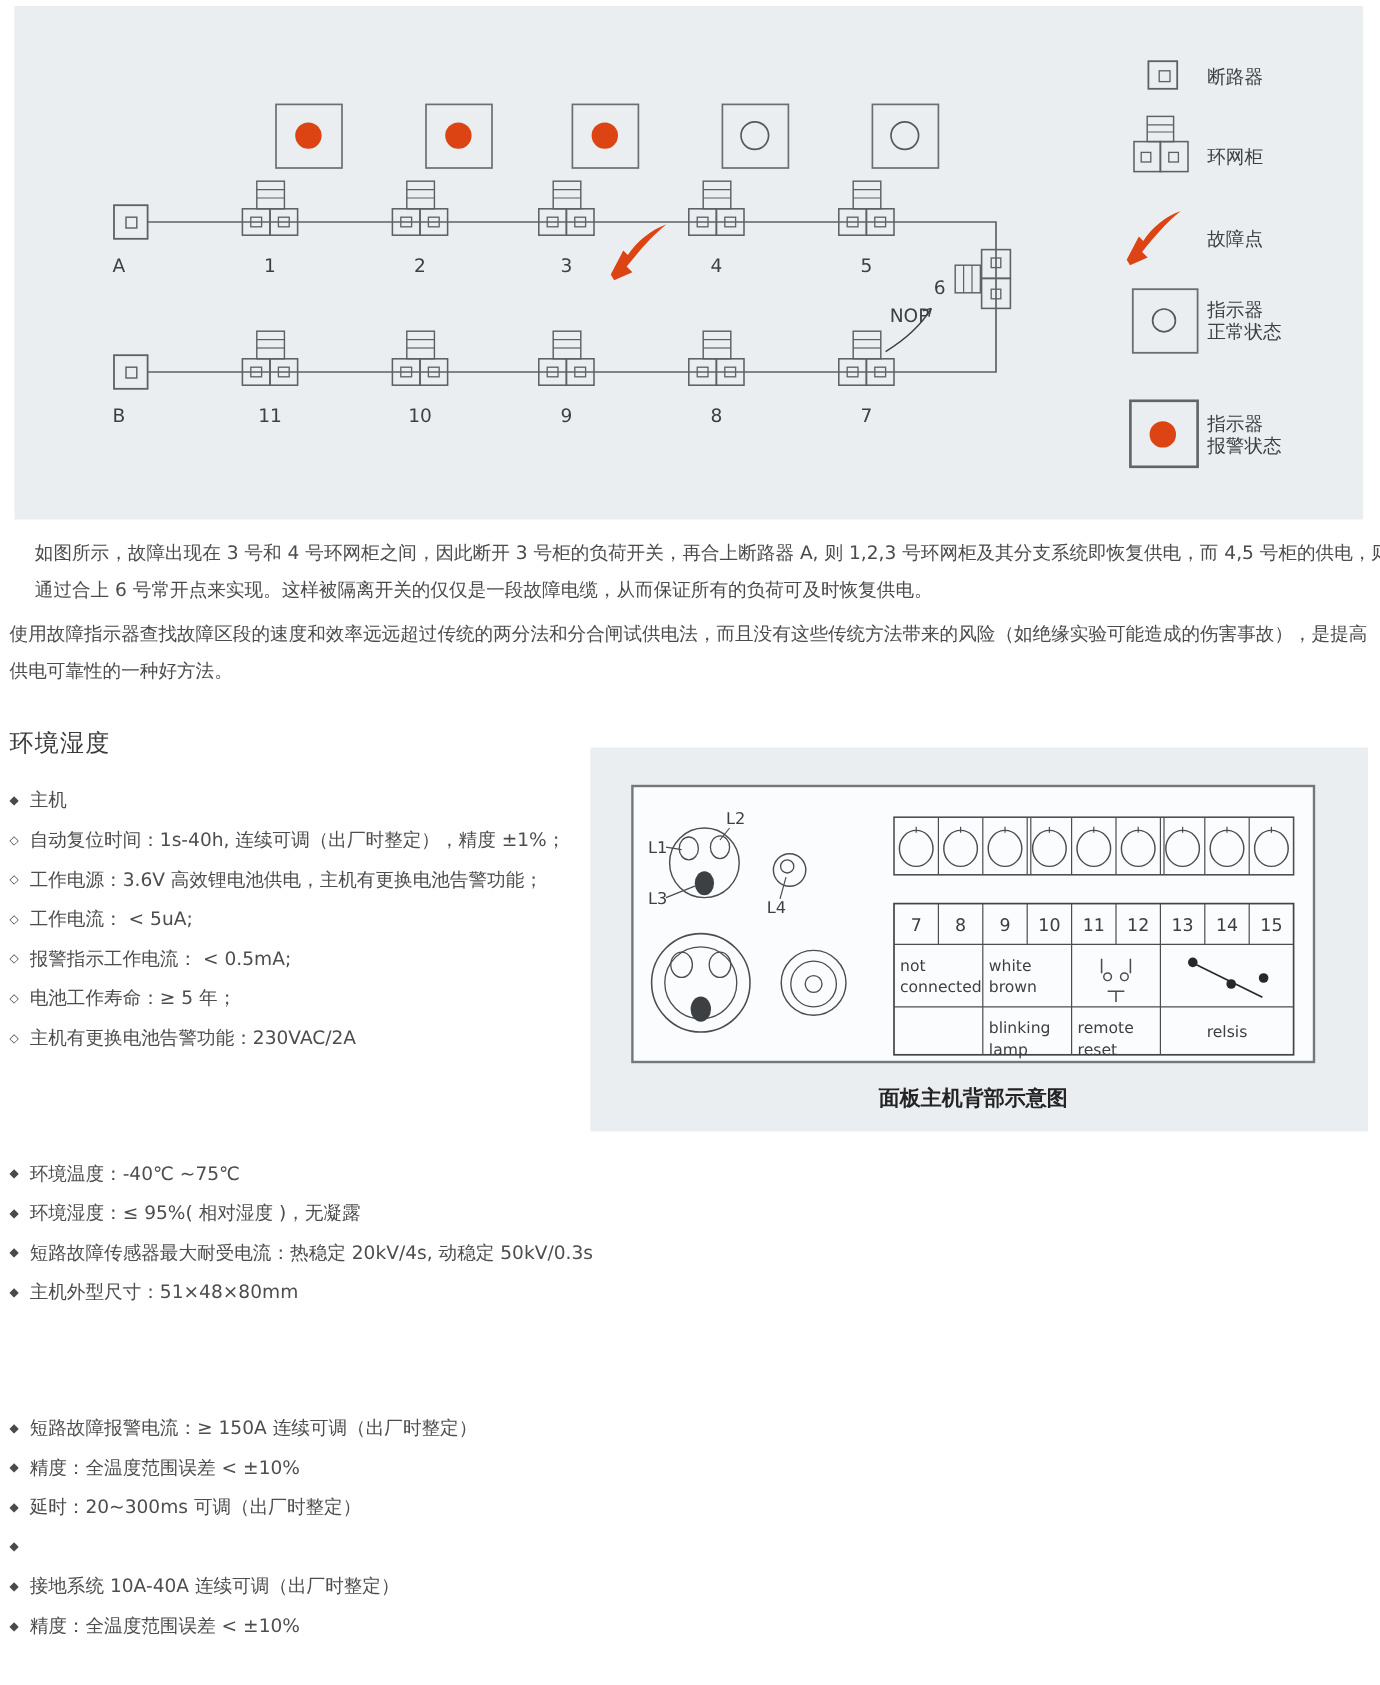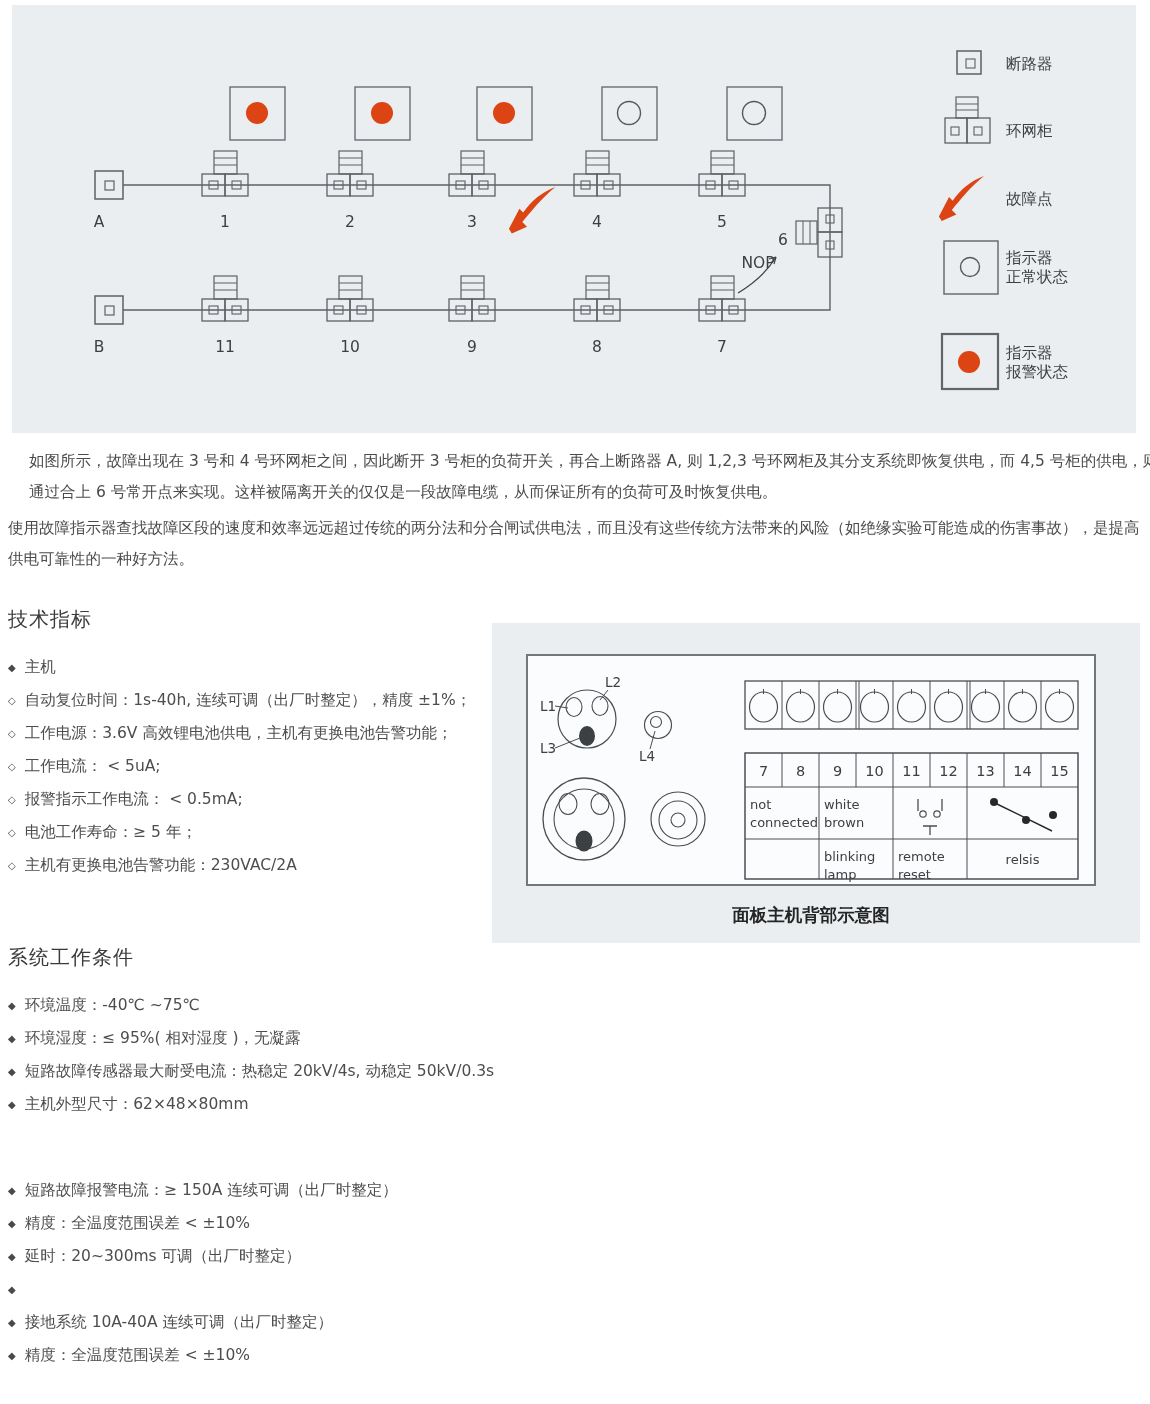--- a/index.html
+++ b/index.html
@@ -216,21 +216,21 @@
       </g>
       <text x="994" y="353" font-size="15.5" text-anchor="start" fill="#3d4043">指示器</text>
       <text x="994" y="372" font-size="15.5" text-anchor="start" fill="#3d4043">报警状态</text>
     </svg>
 </div>
 
 <p class="para" id="para1">如图所示，故障出现在 3 号和 4 号环网柜之间，因此断开 3 号柜的负荷开关，再合上断路器 A, 则 1,2,3 号环网柜及其分支系统即恢复供电，而 4,5 号柜的供电，则通过合上 6 号常开点来实现。这样被隔离开关的仅仅是一段故障电缆，从而保证所有的负荷可及时恢复供电。</p>
 <p class="para" id="para2">使用故障指示器查找故障区段的速度和效率远远超过传统的两分法和分合闸试供电法，而且没有这些传统方法带来的风险（如绝缘实验可能造成的伤害事故），是提高供电可靠性的一种好方法。</p>
 
 <div class="section" id="sec-0">
-    <h2>技术指标</h2>
+    <h2>环境湿度</h2>
     <div class="items">
       <div class="item">
         <span class="bullet">◆</span>
         <span>主机</span>
       </div>
       <div class="item">
         <span class="bullet">◇</span>
         <span>自动复位时间：1s-40h, 连续可调（出厂时整定），精度 ±1%；</span>
       </div>
       <div class="item">
@@ -364,37 +364,36 @@
         <circle cx="502" cy="179" r="4" fill="#26292c"></circle>
         <line x1="505" y1="181" x2="560" y2="208" stroke="#26292c" stroke-width="1.4"></line>
         <circle cx="534" cy="197" r="4" fill="#26292c"></circle>
         <circle cx="561" cy="192" r="4" fill="#26292c"></circle>
       </g>
       <text x="319" y="298" font-size="17.5" text-anchor="middle" fill="#242424" font-weight="600">面板主机背部示意图</text>
     </svg>
 </div>
 
 <div class="section" id="sec-1">
-    <h2>系统工作条件</h2>
     <div class="items">
       <div class="item">
         <span class="bullet">◆</span>
         <span>环境温度：-40℃ ~75℃</span>
       </div>
       <div class="item">
         <span class="bullet">◆</span>
         <span>环境湿度：≤ 95%( 相对湿度 )，无凝露</span>
       </div>
       <div class="item">
         <span class="bullet">◆</span>
         <span>短路故障传感器最大耐受电流：热稳定 20kV/4s, 动稳定 50kV/0.3s</span>
       </div>
       <div class="item">
         <span class="bullet">◆</span>
-        <span>主机外型尺寸：62×48×80mm</span>
+        <span>主机外型尺寸：51×48×80mm</span>
       </div>
     </div>
   </div>
 <div class="section" id="sec-2">
     <div class="items">
       <div class="item">
         <span class="bullet">◆</span>
         <span>短路故障报警电流：≥ 150A 连续可调（出厂时整定）</span>
       </div>
       <div class="item">

